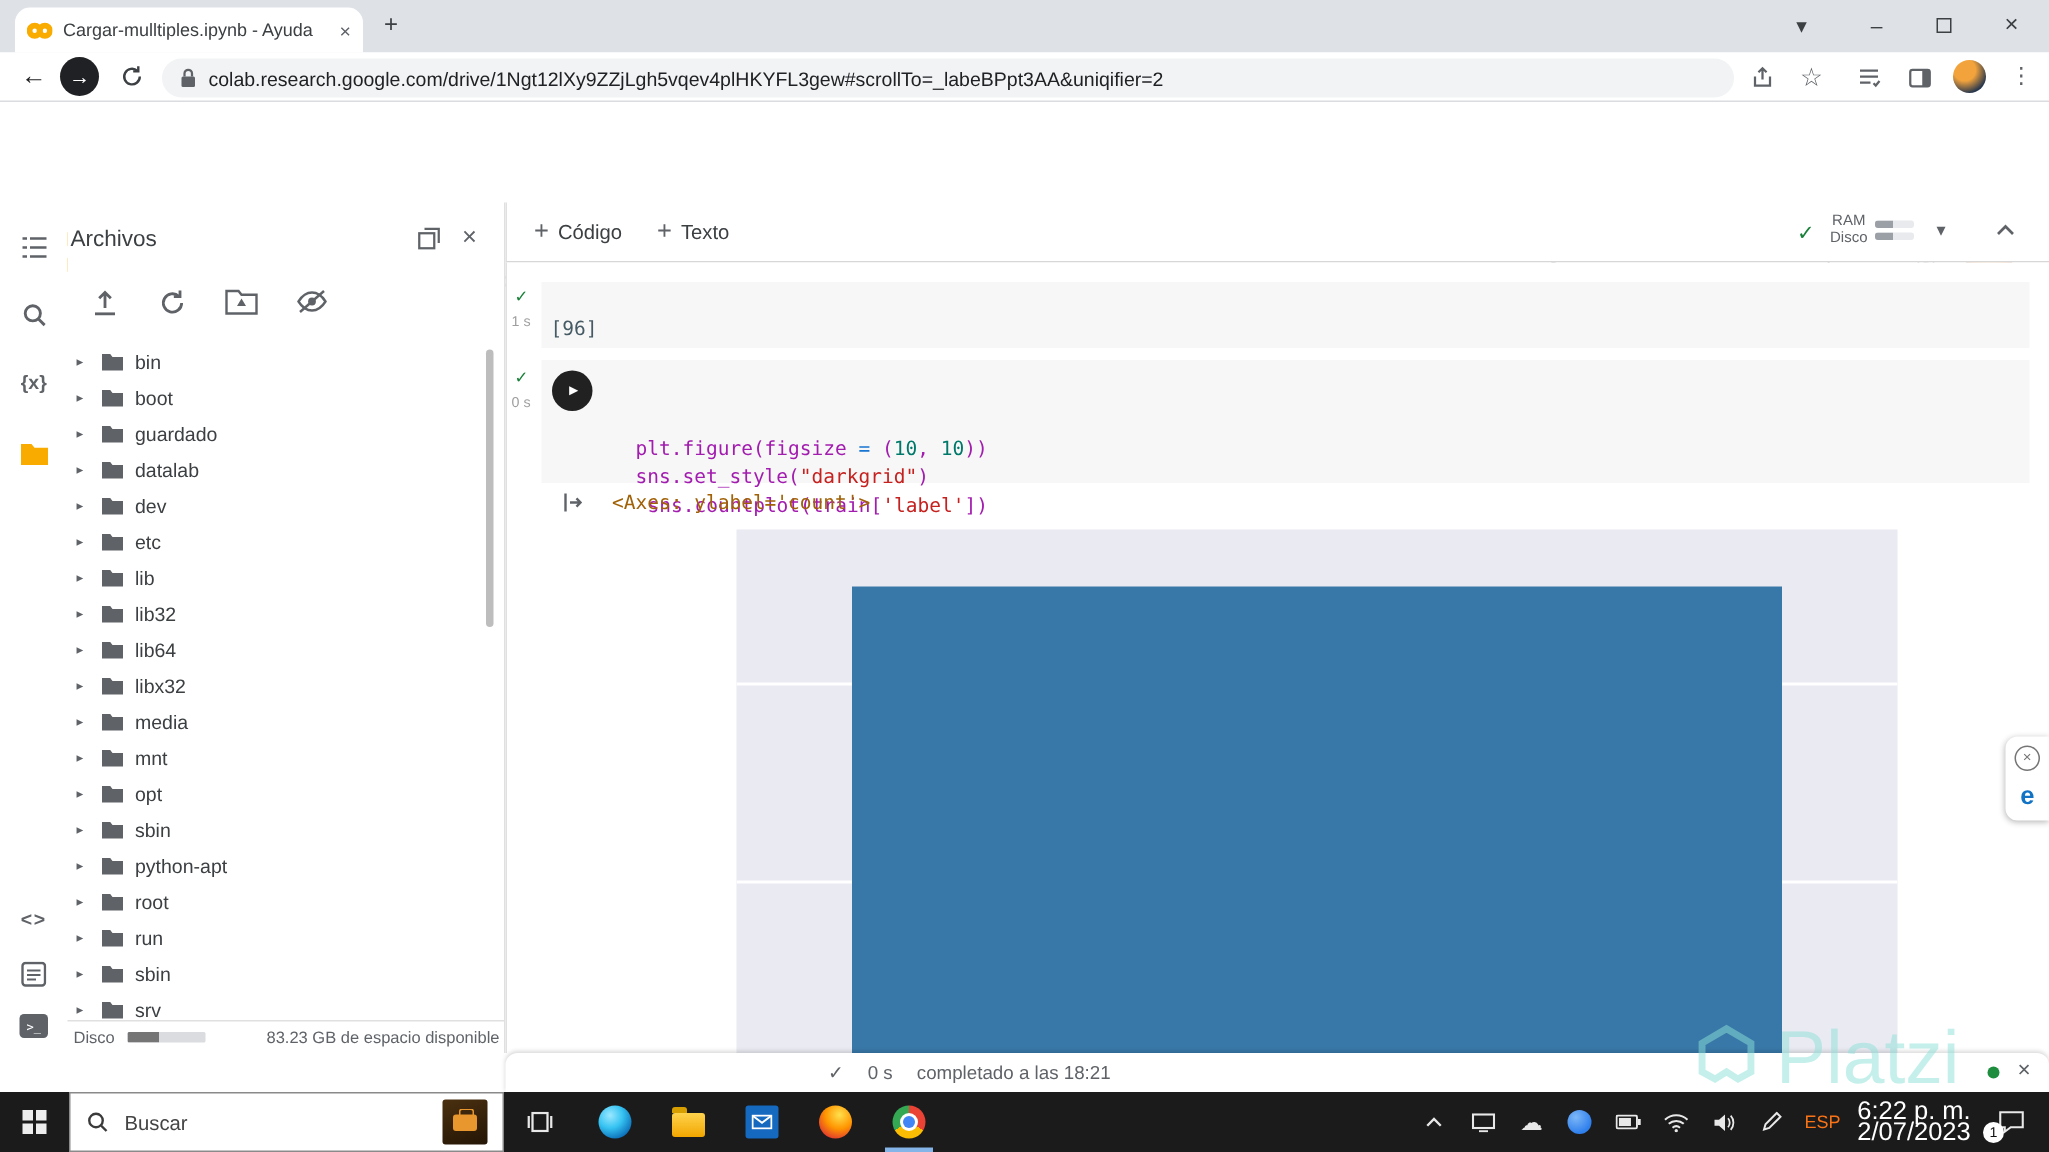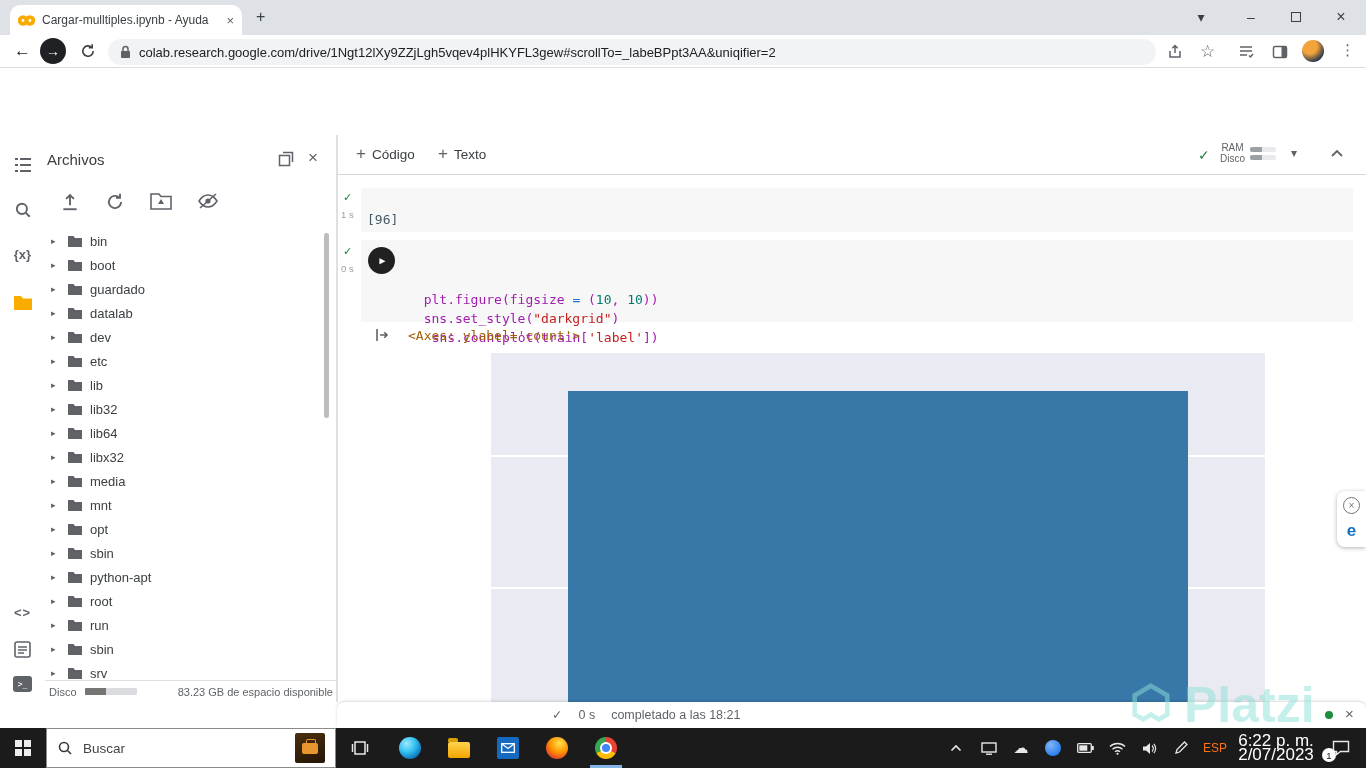--- a/index.html
+++ b/index.html
@@ -75,21 +75,21 @@
   .gridline{position:absolute;left:0;right:0;height:2px;background:#fff;transform:translateY(-1px)}
   .chart-bar{position:absolute}
   .ytick{position:absolute;right:0;transform:translateY(-55%);font-family:"DejaVu Sans",sans-serif;font-size:12.5px;color:#3b3b3b}
 
   
   .statusstrip{left:337px;top:702px;width:1029px;height:26px;background:#fff;border-radius:8px 8px 0 0;box-shadow:0 -1px 3px rgba(0,0,0,.15)}
   .status-text{font-size:12.5px;color:#5f6368}
 
   
   .watermark{left:1128px;top:680px;width:238px;height:50px;display:flex;align-items:center;gap:10px;opacity:.5;overflow:hidden;pointer-events:none}
-  .wm-text{font-size:50px;font-weight:bold;color:#8ce1d8;white-space:nowrap}
+  .wm-text{font-size:50px;font-weight:normal;color:#8ce1d8;white-space:nowrap}
 
   
   .floatwidget{left:1337px;top:491px;width:29px;height:56px;background:#fff;border-radius:8px 0 0 8px;box-shadow:0 1px 4px rgba(0,0,0,.3);display:flex;flex-direction:column;align-items:center;justify-content:space-evenly}
   .circx{width:17px;height:17px;border:1.5px solid #757575;border-radius:50%;color:#757575;font-size:10px;display:flex;align-items:center;justify-content:center;cursor:pointer}
   .edge-e{font-size:17px;font-weight:bold;color:#1273c4;cursor:pointer}
 
   
   .taskbar{left:0;top:728px;width:1366px;height:40px;background:#1b1b1b}
   .tb-btn{height:40px;display:flex;align-items:center;justify-content:center;cursor:pointer}
   .winlogo{display:grid;grid-template-columns:7px 7px;grid-template-rows:7px 7px;gap:1.5px}

